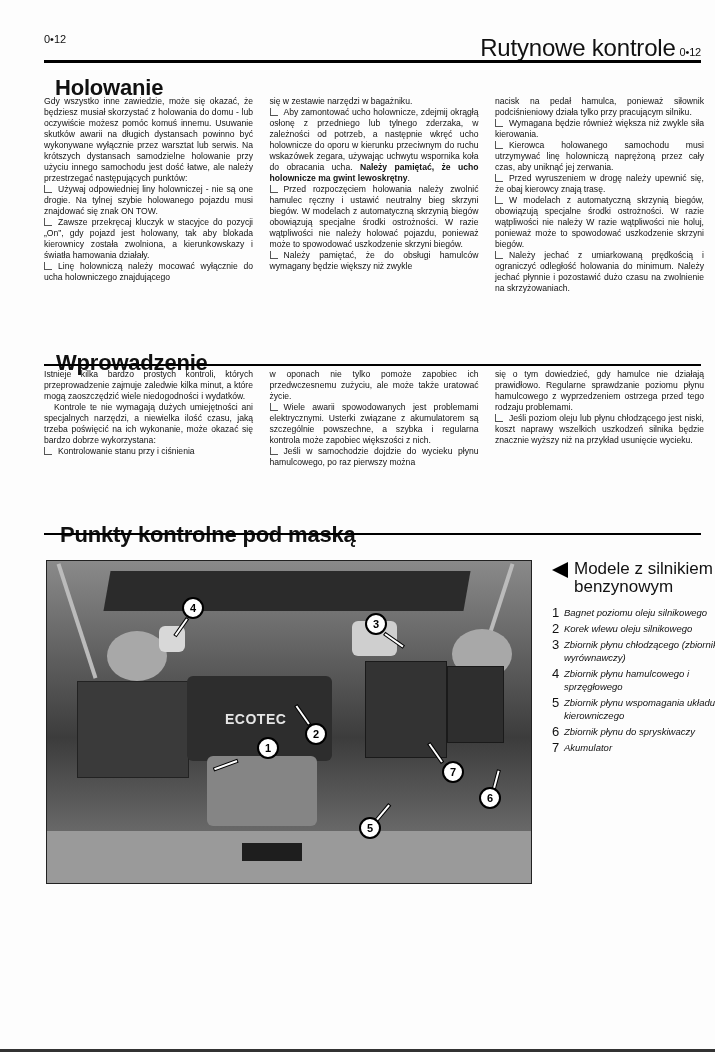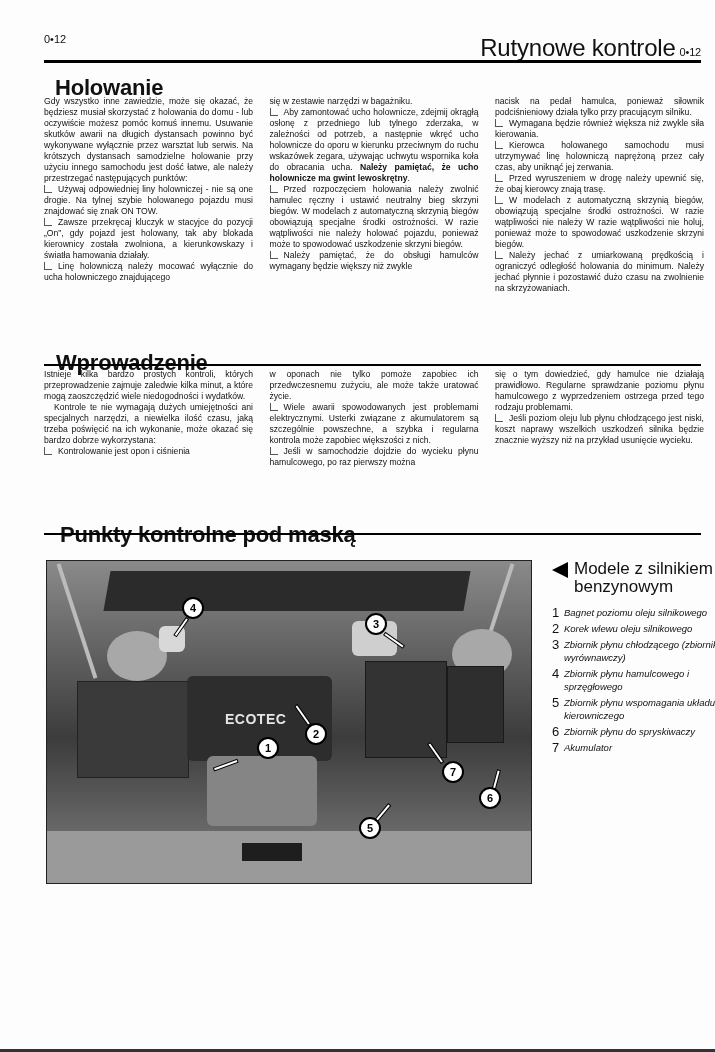--- a/index.html
+++ b/index.html
@@ -105,21 +105,21 @@
       <p class="bullet">Należy jechać z umiarkowaną prędkością i ograniczyć odległość holowania do minimum. Należy jechać płynnie i pozostawić dużo czasu na zwolnienie na skrzyżowaniach.</p>
     </div>
 </div>
 
 <h2 class="section-title h-wprow" style="margin:12px">Wprowadzenie</h2>
 <div class="rule rule-wprow"></div>
 <div class="cols cols-2">
   <div class="col">
       <p>Istnieje kilka bardzo prostych kontroli, których przeprowadzenie zajmuje zaledwie kilka minut, a które mogą zaoszczędzić wiele niedogodności i wydatków.</p>
       <p class="indent">Kontrole te nie wymagają dużych umiejętności ani specjalnych narzędzi, a niewielka ilość czasu, jaką trzeba poświęcić na ich wykonanie, może okazać się bardzo dobrze wykorzystana:</p>
-      <p class="bullet">Kontrolowanie jest opon i ciśnienia</p>
+      <p class="bullet">Kontrolowanie stanu przy i ciśnienia</p>
     </div>
   <div class="col">
       <p>w oponach nie tylko pomoże zapobiec ich przedwczesnemu zużyciu, ale może także uratować życie.</p>
       <p class="bullet">Wiele awarii spowodowanych jest problemami elektrycznymi. Usterki związane z akumulatorem są szczególnie powszechne, a szybka i regularna kontrola może zapobiec większości z nich.</p>
       <p class="bullet">Jeśli w samochodzie dojdzie do wycieku płynu hamulcowego, po raz pierwszy można</p>
     </div>
   <div class="col">
       <p>się o tym dowiedzieć, gdy hamulce nie działają prawidłowo. Regularne sprawdzanie poziomu płynu hamulcowego z wyprzedzeniem ostrzega przed tego rodzaju problemami.</p>
       <p class="bullet">Jeśli poziom oleju lub płynu chłodzącego jest niski, koszt naprawy wszelkich uszkodzeń silnika będzie znacznie wyższy niż na przykład usunięcie wycieku.</p>
     </div>

